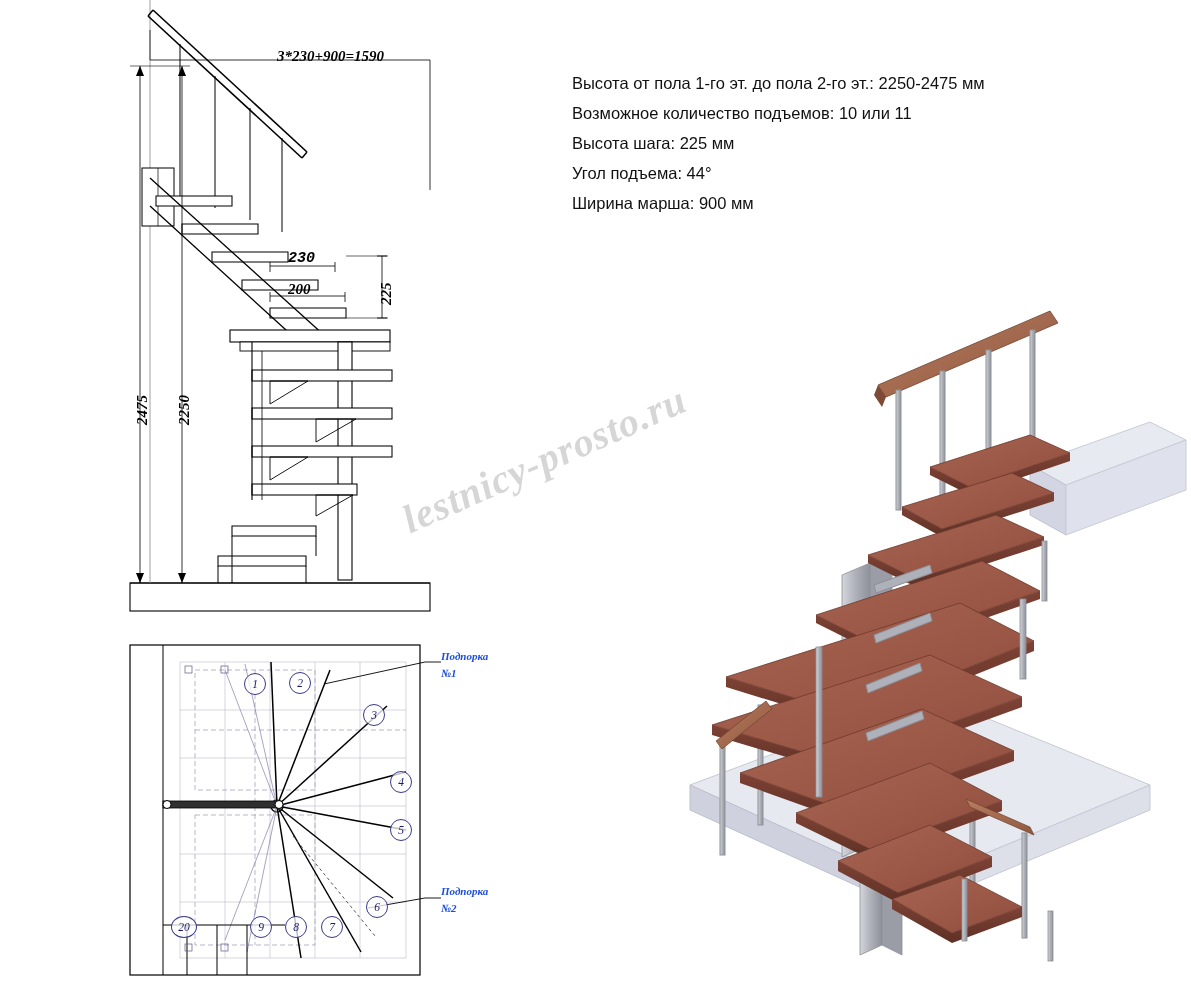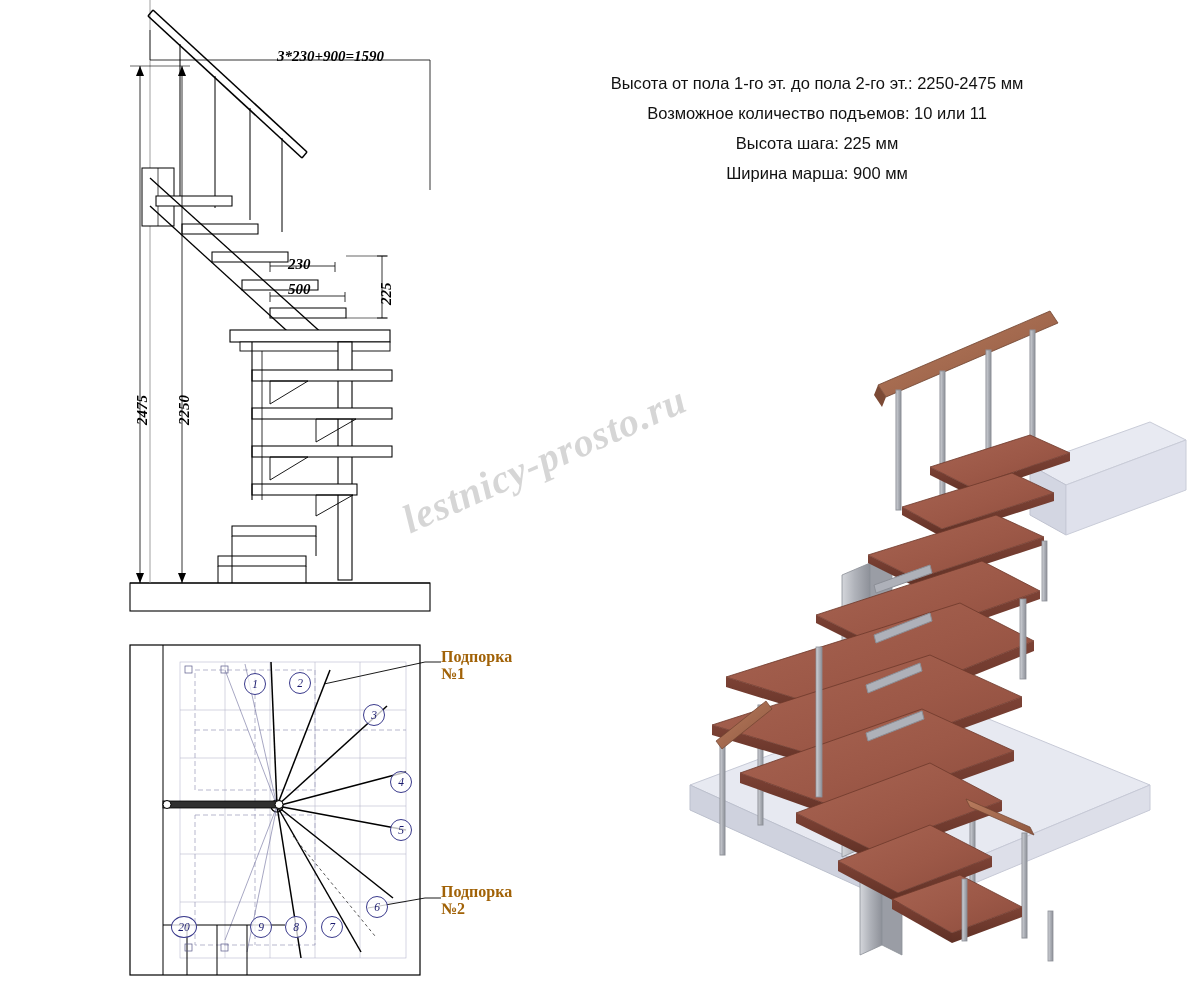--- a/index.html
+++ b/index.html
@@ -17,24 +17,23 @@
   }
   .stage {
     position: absolute;
     left: 0; top: 0;
     width: 1191px;
     height: 993px;
   }
   
   #specs {
     position: absolute;
-    left: 557px;
+    left: 572px;
     top: 68px;
     width: 520px;
-    text-align: center;
   }
   #specs .spec-line {
     font-size: 16.5px;
     line-height: 30px;
     color: #111;
     white-space: nowrap;
   }
   
   #elevation {
     position: absolute;
@@ -65,24 +64,25 @@
     font-size: 15px;
     color: #000;
   }
   .dim-vert {
     transform-origin: 0 0;
     transform: rotate(-90deg);
   }
   .callout {
     position: absolute;
     font-family: "Liberation Serif", serif;
+    font-style: italic;
     font-weight: bold;
-    font-size: 16px;
+    font-size: 11px;
     line-height: 17px;
-    color: #a16207;
+    color: #1d4ed8;
   }
   
   #watermark {
     position: absolute;
     left: 395px;
     top: 500px;
     font-family: "Liberation Serif", serif;
     font-style: italic;
     font-size: 40px;
     font-weight: bold;
@@ -111,20 +111,21 @@
 </style>
 </head>
 <body>
 
 <div class="stage">
 
   <div id="specs">
     <div class="spec-line">Высота от пола 1-го эт. до пола 2-го эт.: 2250-2475 мм</div>
     <div class="spec-line">Возможное количество подъемов: 10 или 11</div>
     <div class="spec-line">Высота шага: 225 мм</div>
+    <div class="spec-line">Угол подъема: 44°</div>
     <div class="spec-line">Ширина марша: 900 мм</div>
   </div>
 
   <div id="elevation">
     <svg width="430" height="625" viewBox="0 0 430 625">
       <g stroke="#000" fill="none" stroke-width="1.1">
 
         <rect x="10" y="583" width="300" height="28" fill="#fff" stroke="#000" stroke-width="1.1"></rect>
         <line x1="10" y1="583" x2="310" y2="583"></line>
 
@@ -205,22 +206,22 @@
         <path d="M20 66 l-4 10 l8 0 Z" fill="#000" stroke="none"></path>
 
         <line x1="62" y1="66" x2="62" y2="583" stroke="#000" stroke-width="0.8"></line>
         <path d="M62 583 l-4 -10 l8 0 Z" fill="#000" stroke="none"></path>
         <path d="M62 66 l-4 10 l8 0 Z" fill="#000" stroke="none"></path>
         <line x1="10" y1="66" x2="70" y2="66" stroke="#000" stroke-width="0.6"></line>
       </g>
     </svg>
 
     <div class="dim-label" style="left:157px; top:48px;">3*230+900=1590</div>
-    <div class="dim-label" style="left:168px; top:256px;">230</div>
-    <div class="dim-label" style="left:168px; top:281px;">500</div>
+    <div class="dim-label" style="left:168px; top:250px;font-family:Liberation Mono, monospace;">230</div>
+    <div class="dim-label" style="left:168px; top:281px;">200</div>
     <div class="dim-label dim-vert" style="left:258px; top:305px;">225</div>
     <div class="dim-label dim-vert" style="left:14px; top:425px;">2475</div>
     <div class="dim-label dim-vert" style="left:56px; top:425px;">2250</div>
   </div>
 
   <div id="plan">
     <svg width="420" height="340" viewBox="0 0 420 340">
 
       <rect x="5" y="5" width="290" height="330" fill="#fff" stroke="#000" stroke-width="1.2"></rect>
       <line x1="38" y1="5" x2="38" y2="335" stroke="#000" stroke-width="1"></line>

